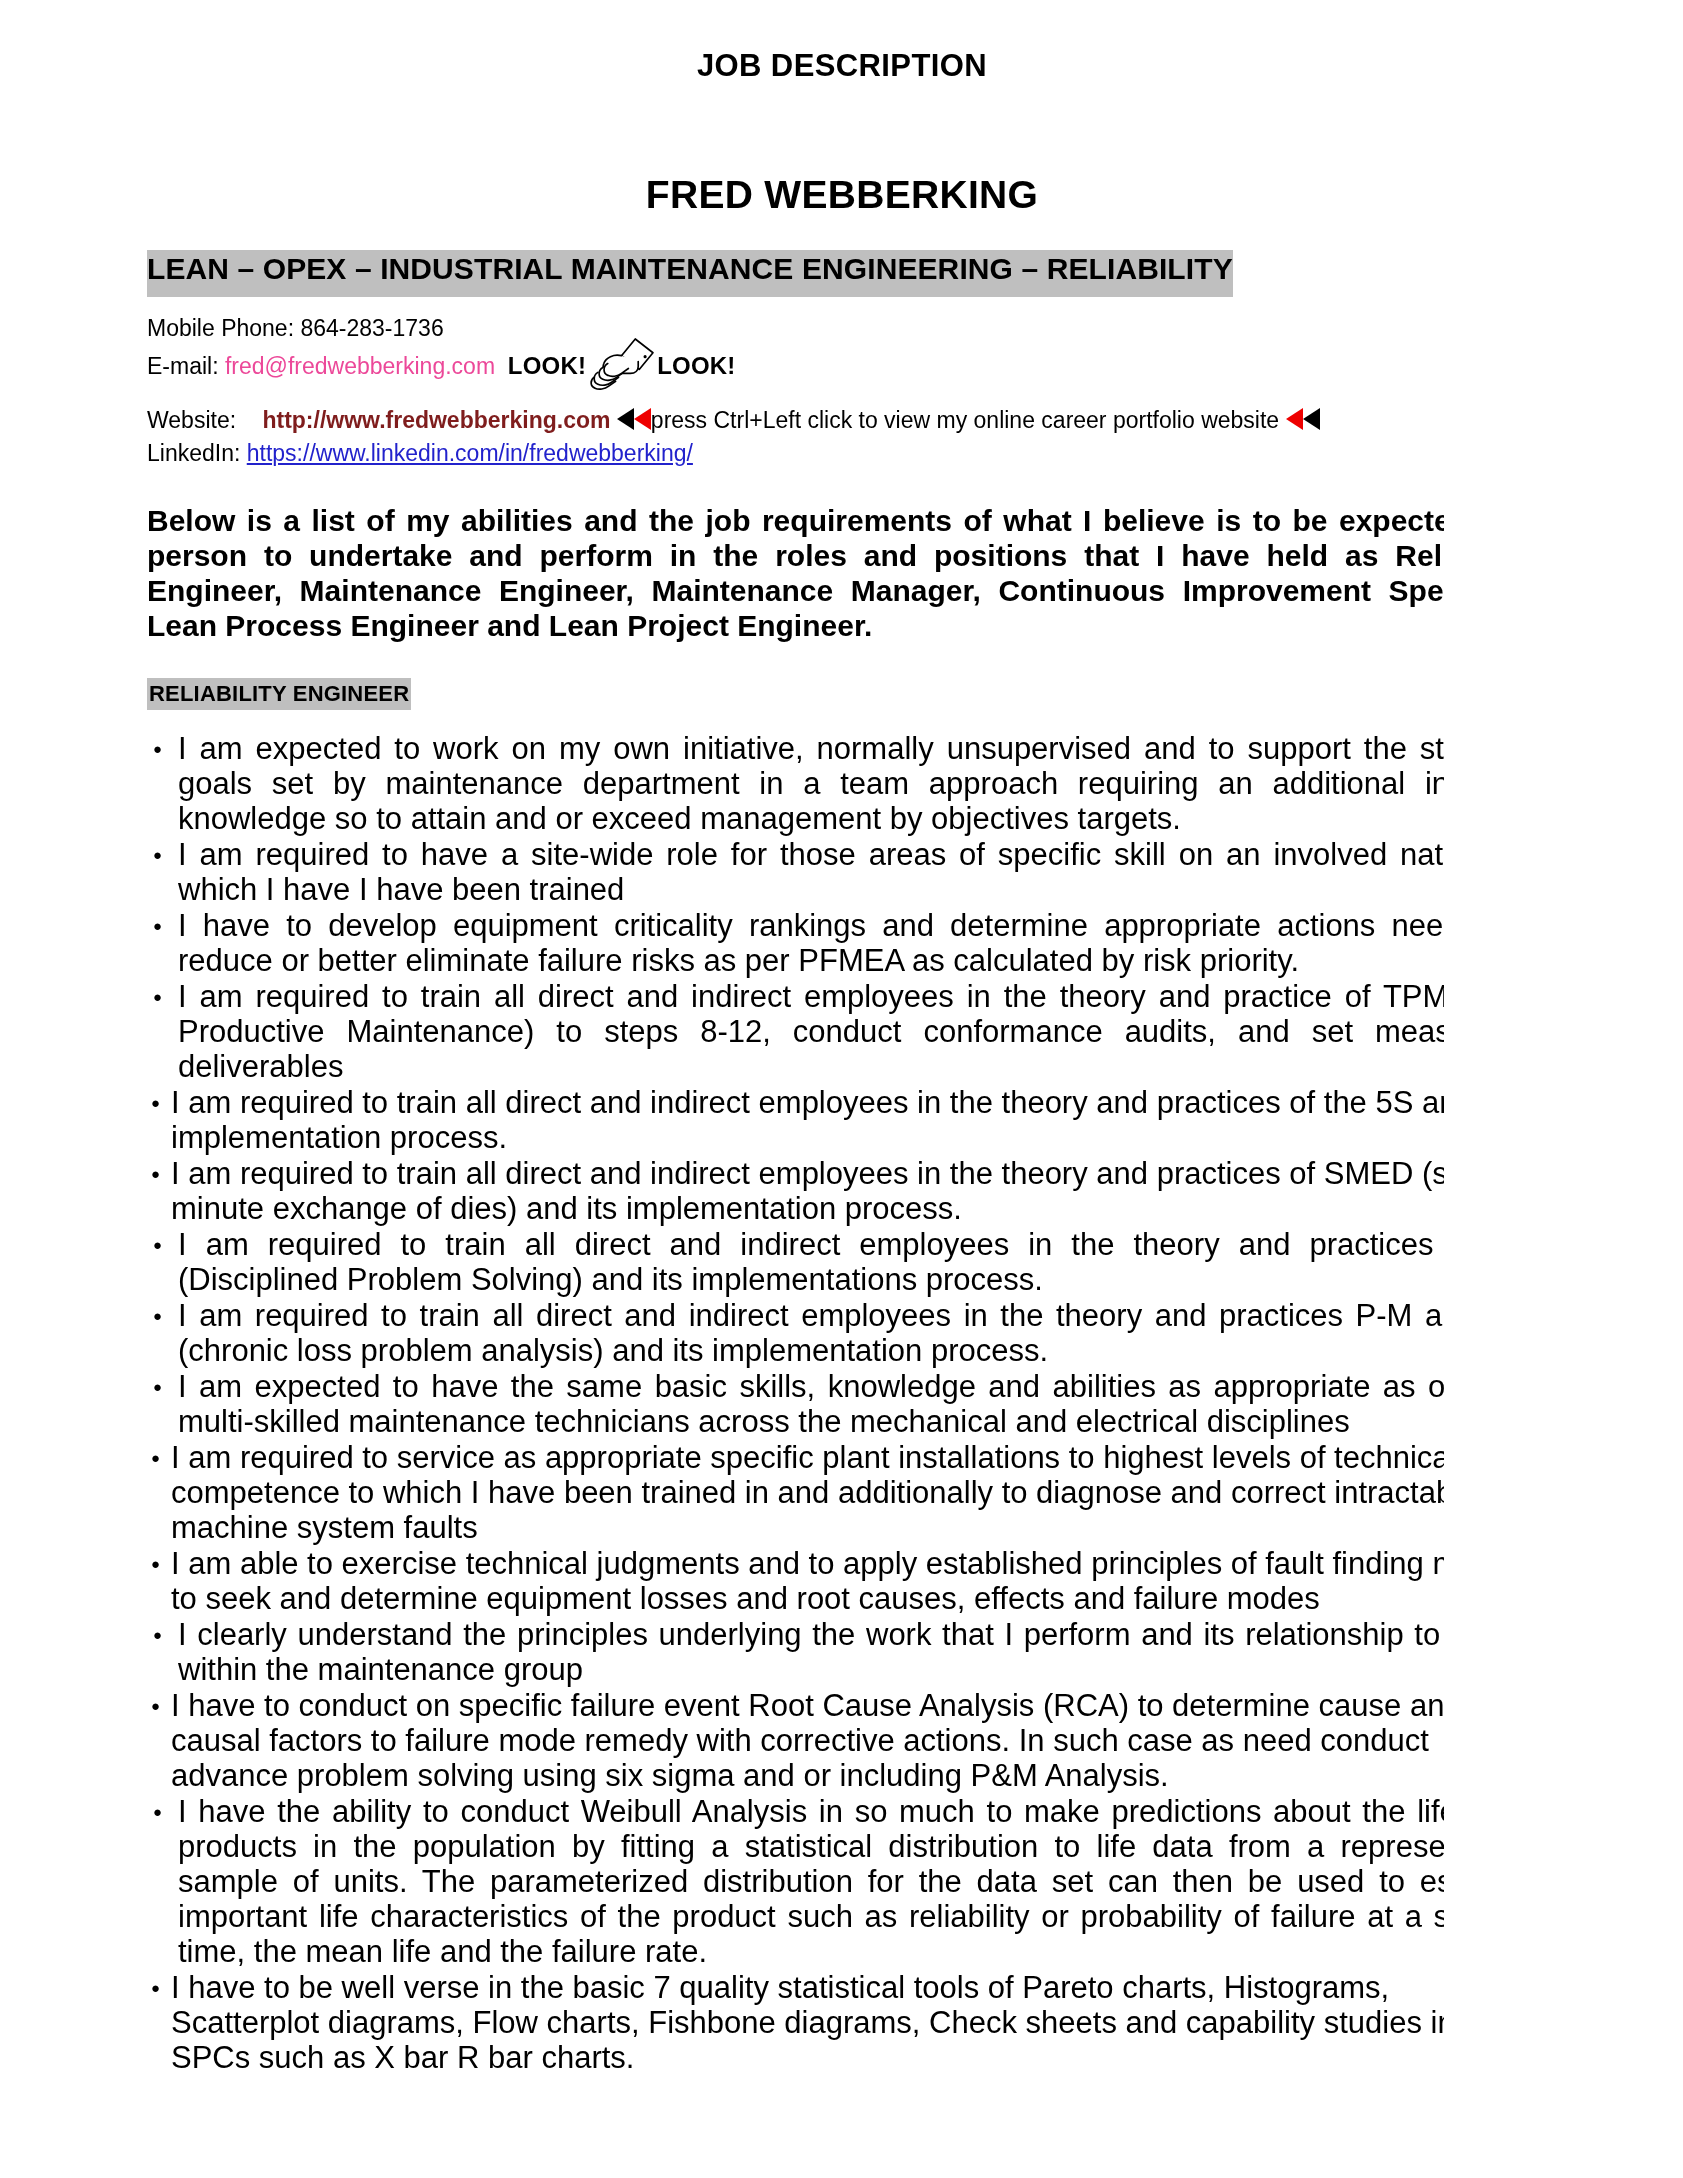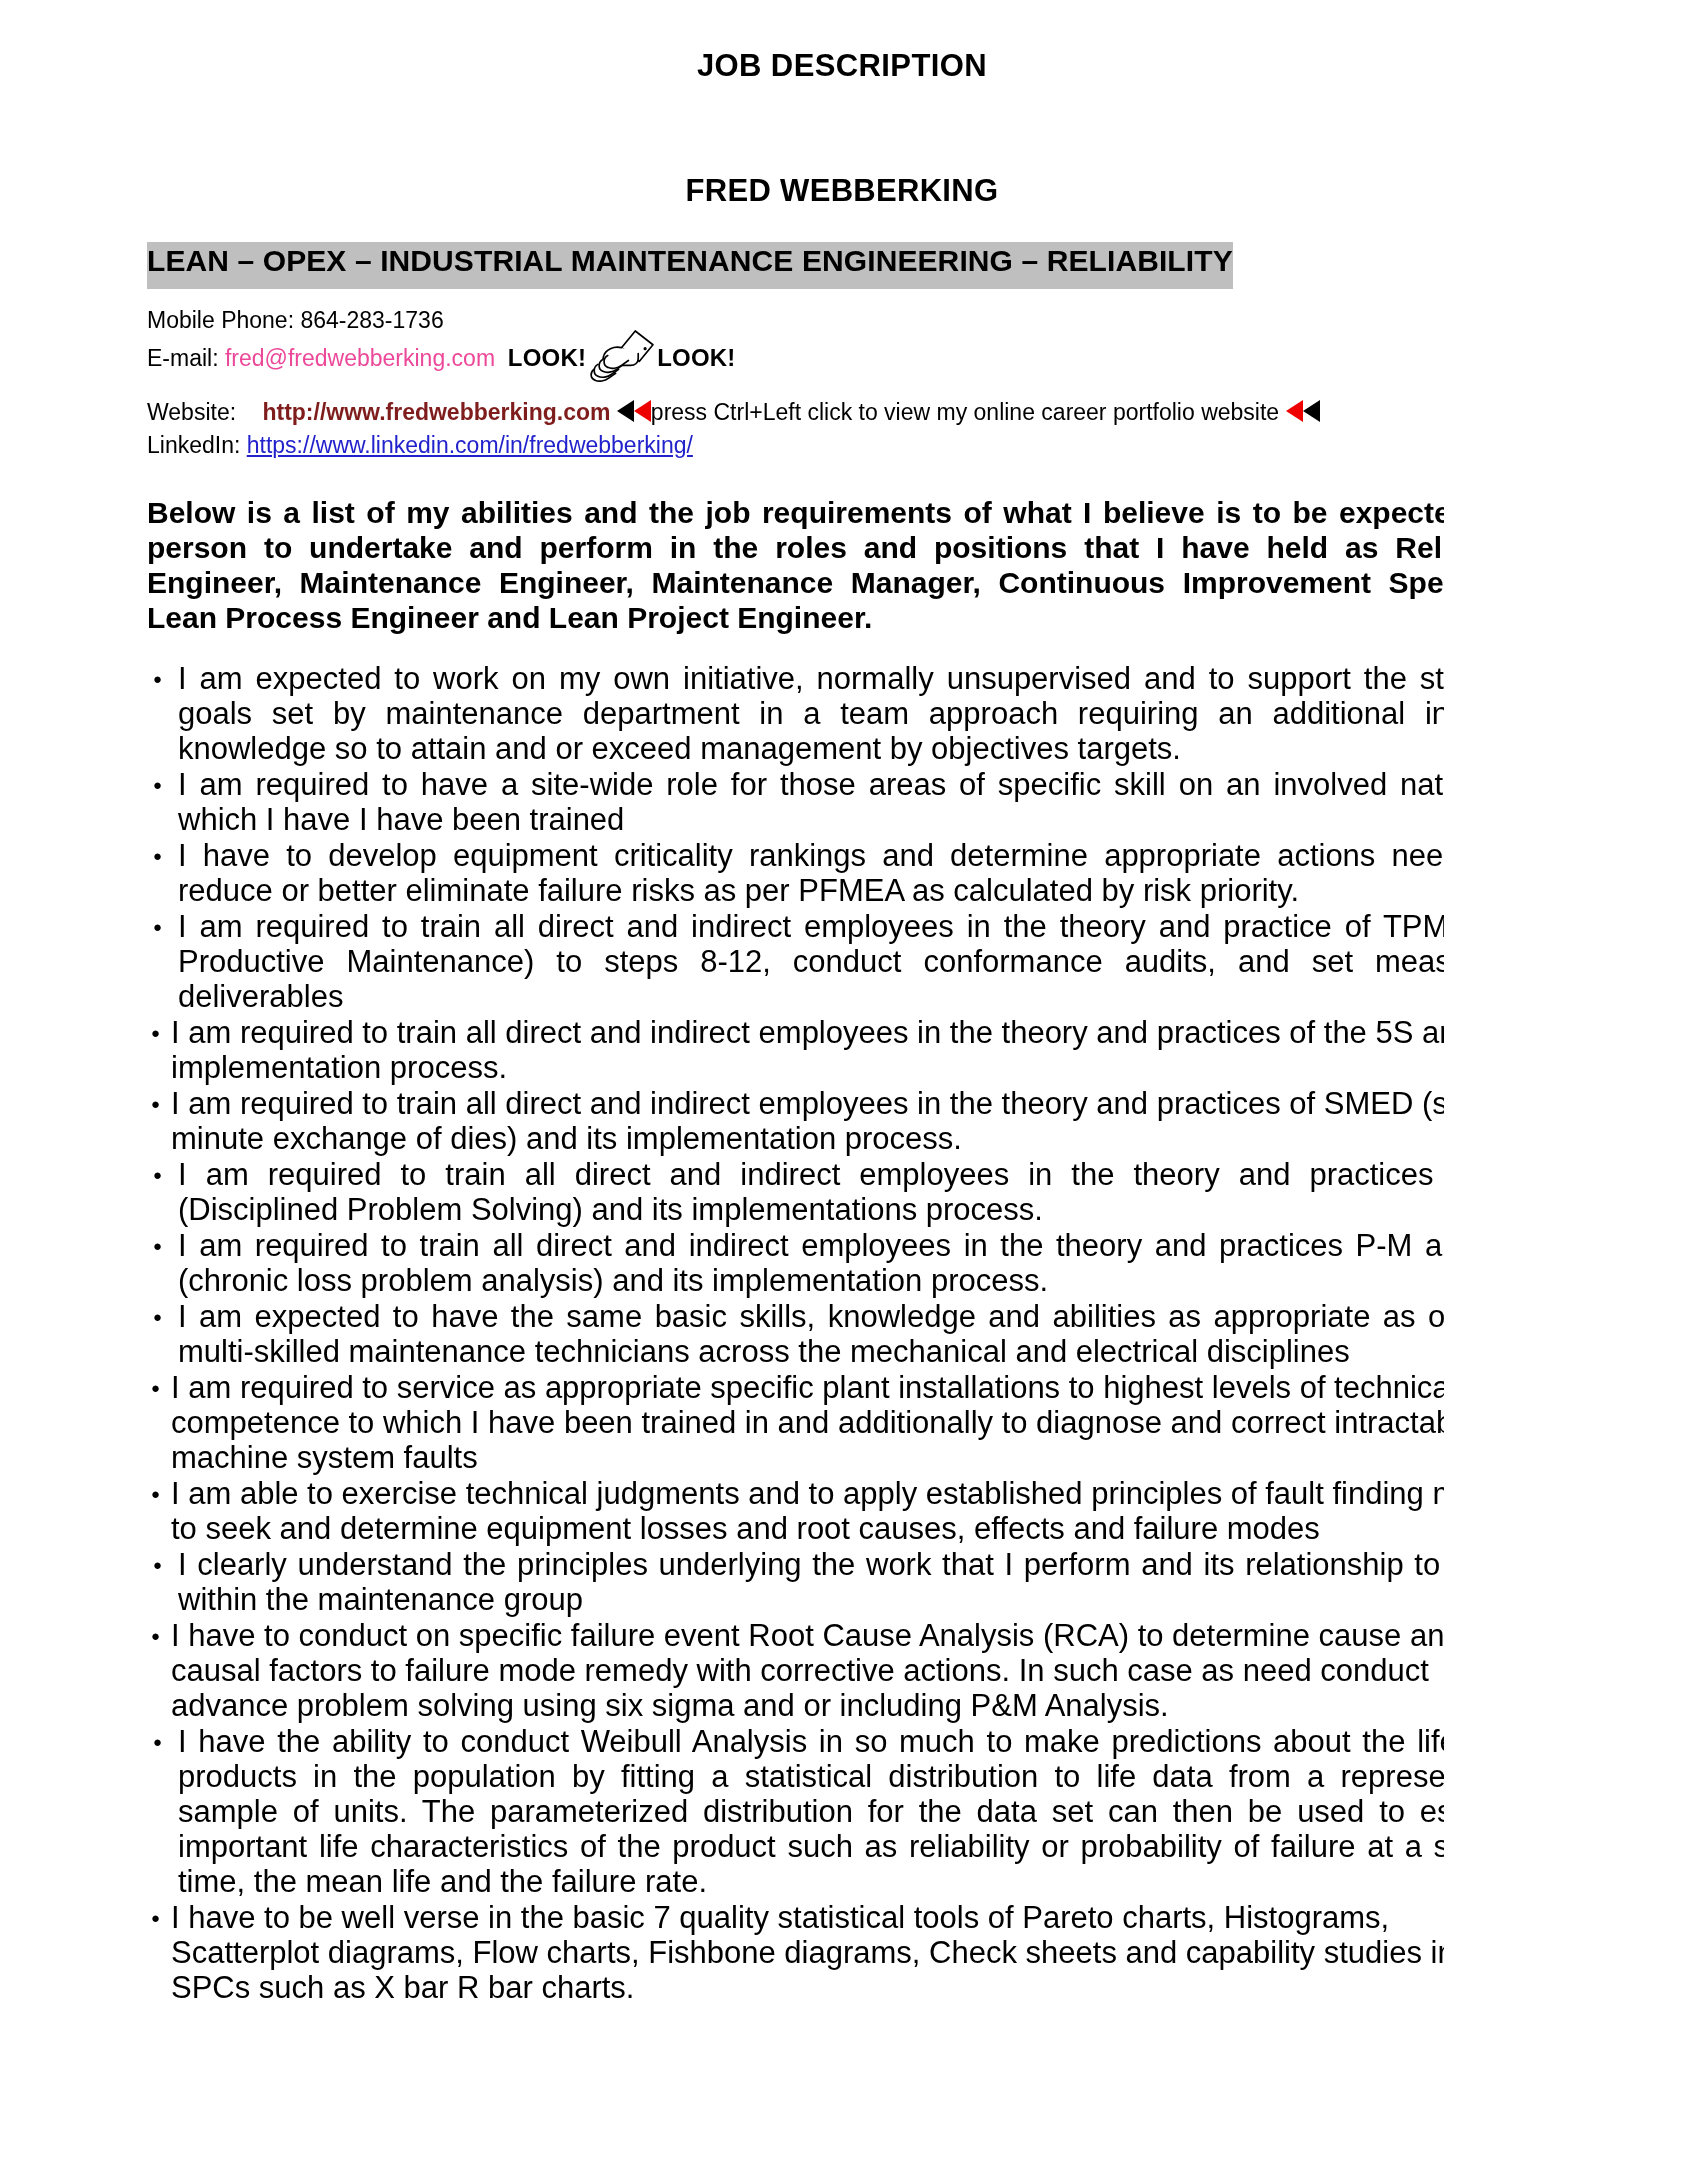--- a/index.html
+++ b/index.html
@@ -33,21 +33,21 @@
   
   .doc-title {
     text-align: center;
     font-size: 31px;
     font-weight: bold;
     letter-spacing: 0.4px;
     margin-top: 48px;
   }
   .person-name {
     text-align: center;
-    font-size: 31px;
+    font-size: 39px;
     font-weight: bold;
     letter-spacing: 0.3px;
     margin-top: 89px;
   }
 
   
   .banner-wrap {
     margin-top: 37px;
     line-height: 1;
   }
@@ -211,20 +211,23 @@
       </div>
 
       <div class="line">
         <span class="lbl">LinkedIn: </span><a class="linked" href="#">https://www.linkedin.com/in/fredwebberking/</a>
       </div>
 
     </div>
 
     <div class="intro">Below is a list of my abilities and the job requirements of what I believe is to be expected of a person to undertake and perform in the roles and positions that I have held as Reliability Engineer, Maintenance Engineer, Maintenance Manager, Continuous Improvement Specialist, Lean Process Engineer and Lean Project Engineer.</div>
 
+    <div class="section-head-wrap">
+      <span class="section-head">RELIABILITY ENGINEER</span>
+    </div>
 
     <ul class="bullets">
       <li>I am expected to work on my own initiative, normally unsupervised and to support the strategic goals set by maintenance department in a team approach requiring an additional in-depth knowledge so to attain and or exceed management by objectives targets.</li>
       <li>I am required to have a site-wide role for those areas of specific skill on an involved nature for which I have I have been trained</li>
       <li>I have to develop equipment criticality rankings and determine appropriate actions needed to reduce or better eliminate failure risks as per PFMEA as calculated by risk priority.</li>
       <li>I am required to train all direct and indirect employees in the theory and practice of TPM (Total Productive Maintenance) to steps 8-12, conduct conformance audits, and set measurable deliverables</li>
       <li class="tight nojust">I am required to train all direct and indirect employees in the theory and practices of the 5S and its implementation process.</li>
       <li class="tight nojust">I am required to train all direct and indirect employees in the theory and practices of SMED (single minute exchange of dies) and its implementation process.</li>
       <li>I am required to train all direct and indirect employees in the theory and practices of 8D (Disciplined Problem Solving) and its implementations process.</li>
       <li>I am required to train all direct and indirect employees in the theory and practices P-M analysis (chronic loss problem analysis) and its implementation process.</li>

